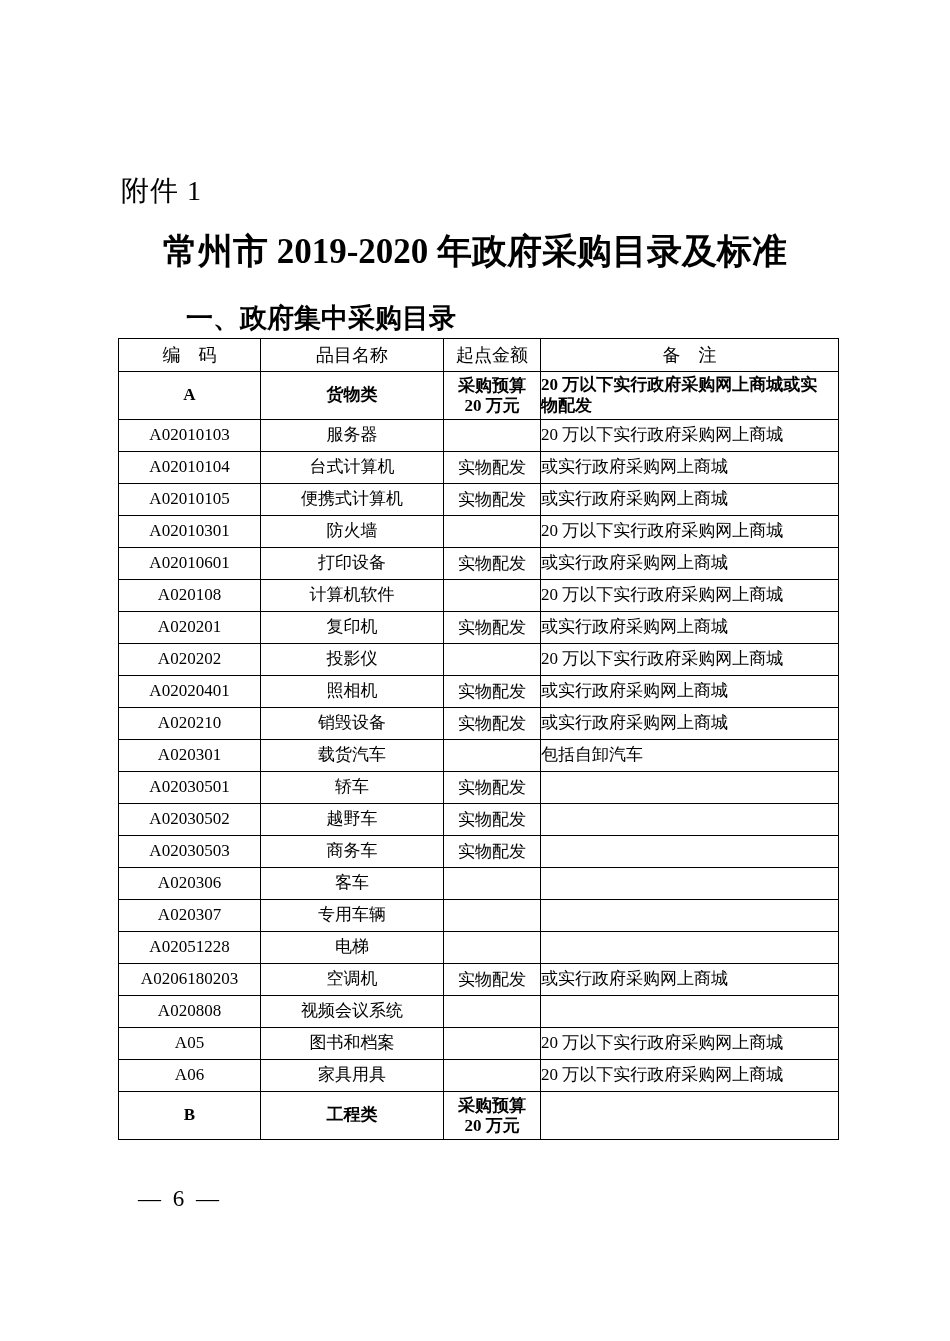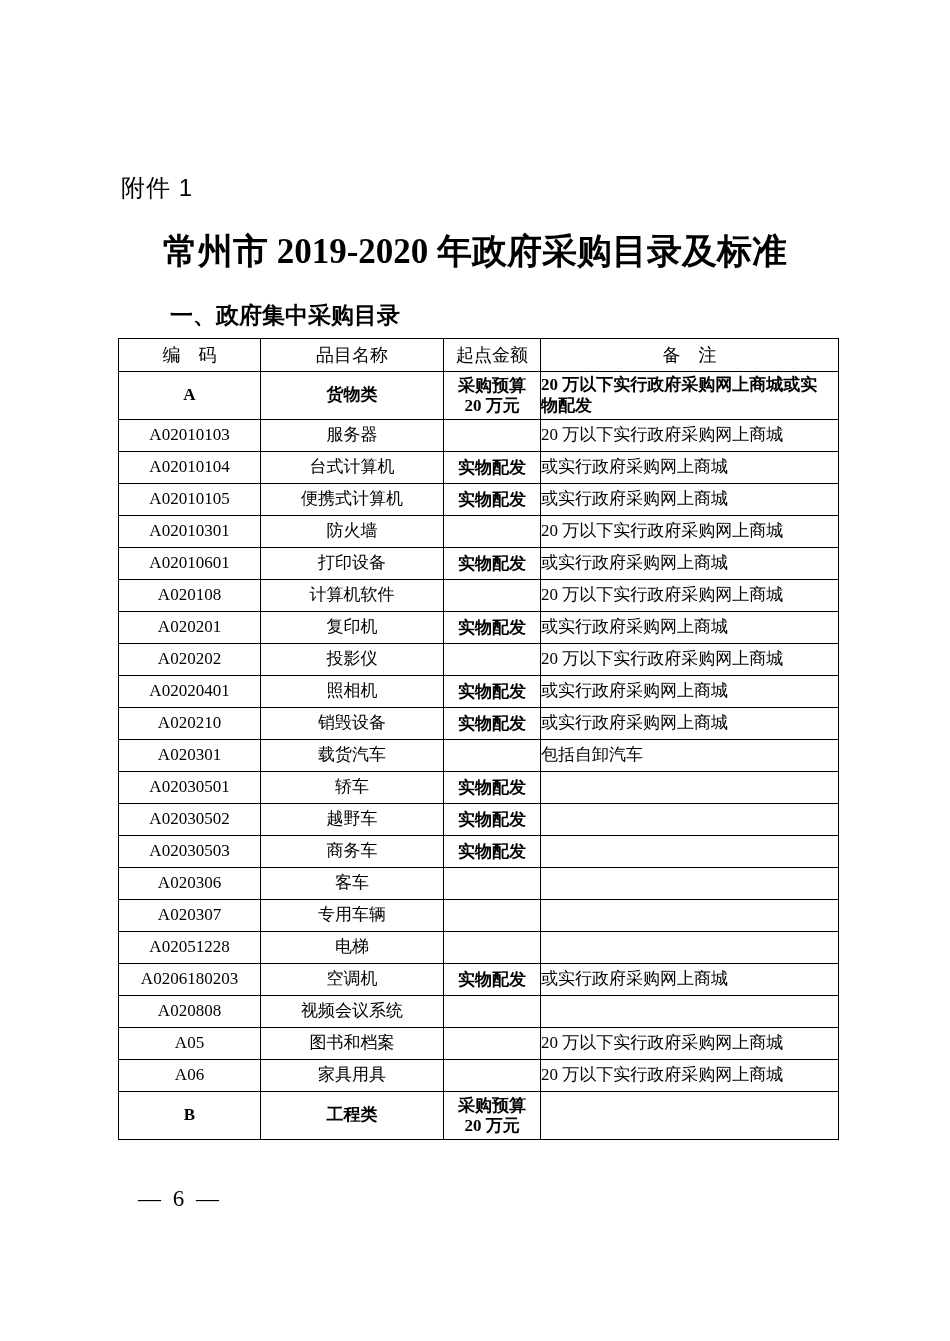--- a/index.html
+++ b/index.html
@@ -4,50 +4,50 @@
 <style>
   html, body { margin: 0; padding: 0; }
   body {
     width: 950px; height: 1341px;
     background: #ffffff; color: #000000;
     position: relative; overflow: hidden;
     font-family: "Liberation Serif", "DejaVu Serif", serif;
   }
   .attachment-label {
     position: absolute; left: 121px; top: 172px;
-    font-size: 24px; letter-spacing: 1px;
-    font-family: Liberation Sans, sans-serif;
+    font-size: 28px; letter-spacing: 1px;
+    font-family: Liberation Serif, serif;
   }
   .doc-title {
     position: absolute; left: 0; top: 228px; width: 950px; margin: 0;
     text-align: center; font-size: 35px; font-weight: bold;
     font-family: "Liberation Serif", "DejaVu Serif", serif;
   }
   .section-heading {
-    position: absolute; left: 170px; top: 300px;
-    font-size: 23px; font-weight: bold;
+    position: absolute; left: 186px; top: 300px;
+    font-size: 27px; font-weight: bold;
     font-family: Liberation Sans, sans-serif;
   }
   table.catalog {
     position: absolute; left: 118px; top: 338px; width: 720px;
     border-collapse: collapse; table-layout: fixed;
   }
   .catalog th, .catalog td {
     border: 1.5px solid #000;
     text-align: center; vertical-align: middle;
     padding: 0; overflow: hidden;
   }
   .catalog th {
     height: 32px; font-size: 18px; font-weight: normal; margin-top: 29px;
   }
   .catalog td { height: 31px; font-size: 17px; line-height: 1.2; }
   .catalog td.remark {
     text-align: left; padding-right: 6px;
   }
-  .catalog td.threshold { white-space: pre-line; line-height: 1.15; font-weight: bold; }
+  .catalog td.threshold { white-space: pre-line; line-height: 1.15; }
   .catalog tr.category td { font-weight: bold; height: 47px; }
   .page-number {
     position: absolute; left: 138px; top: 1186px;
     font-size: 23px; letter-spacing: 3px;
   }
 </style>
 </head>
 <body>
 
 <div class="attachment-label">附件 1</div>

